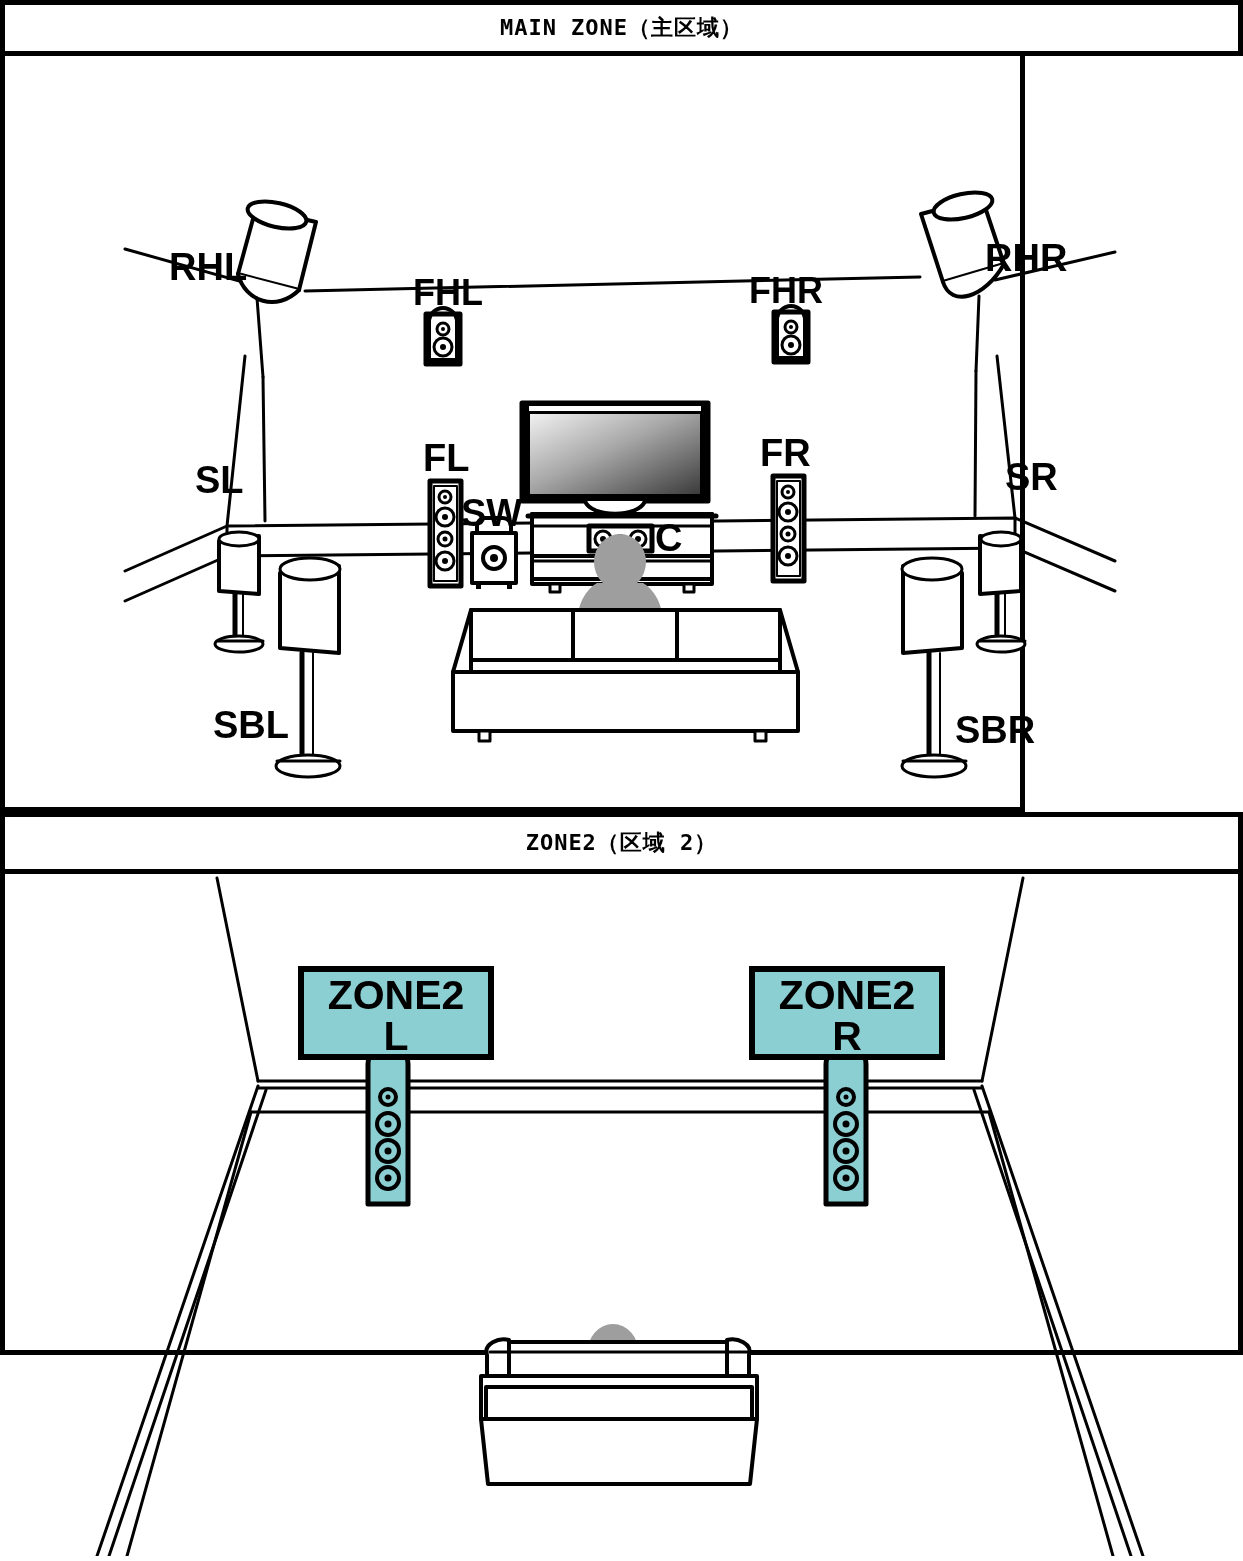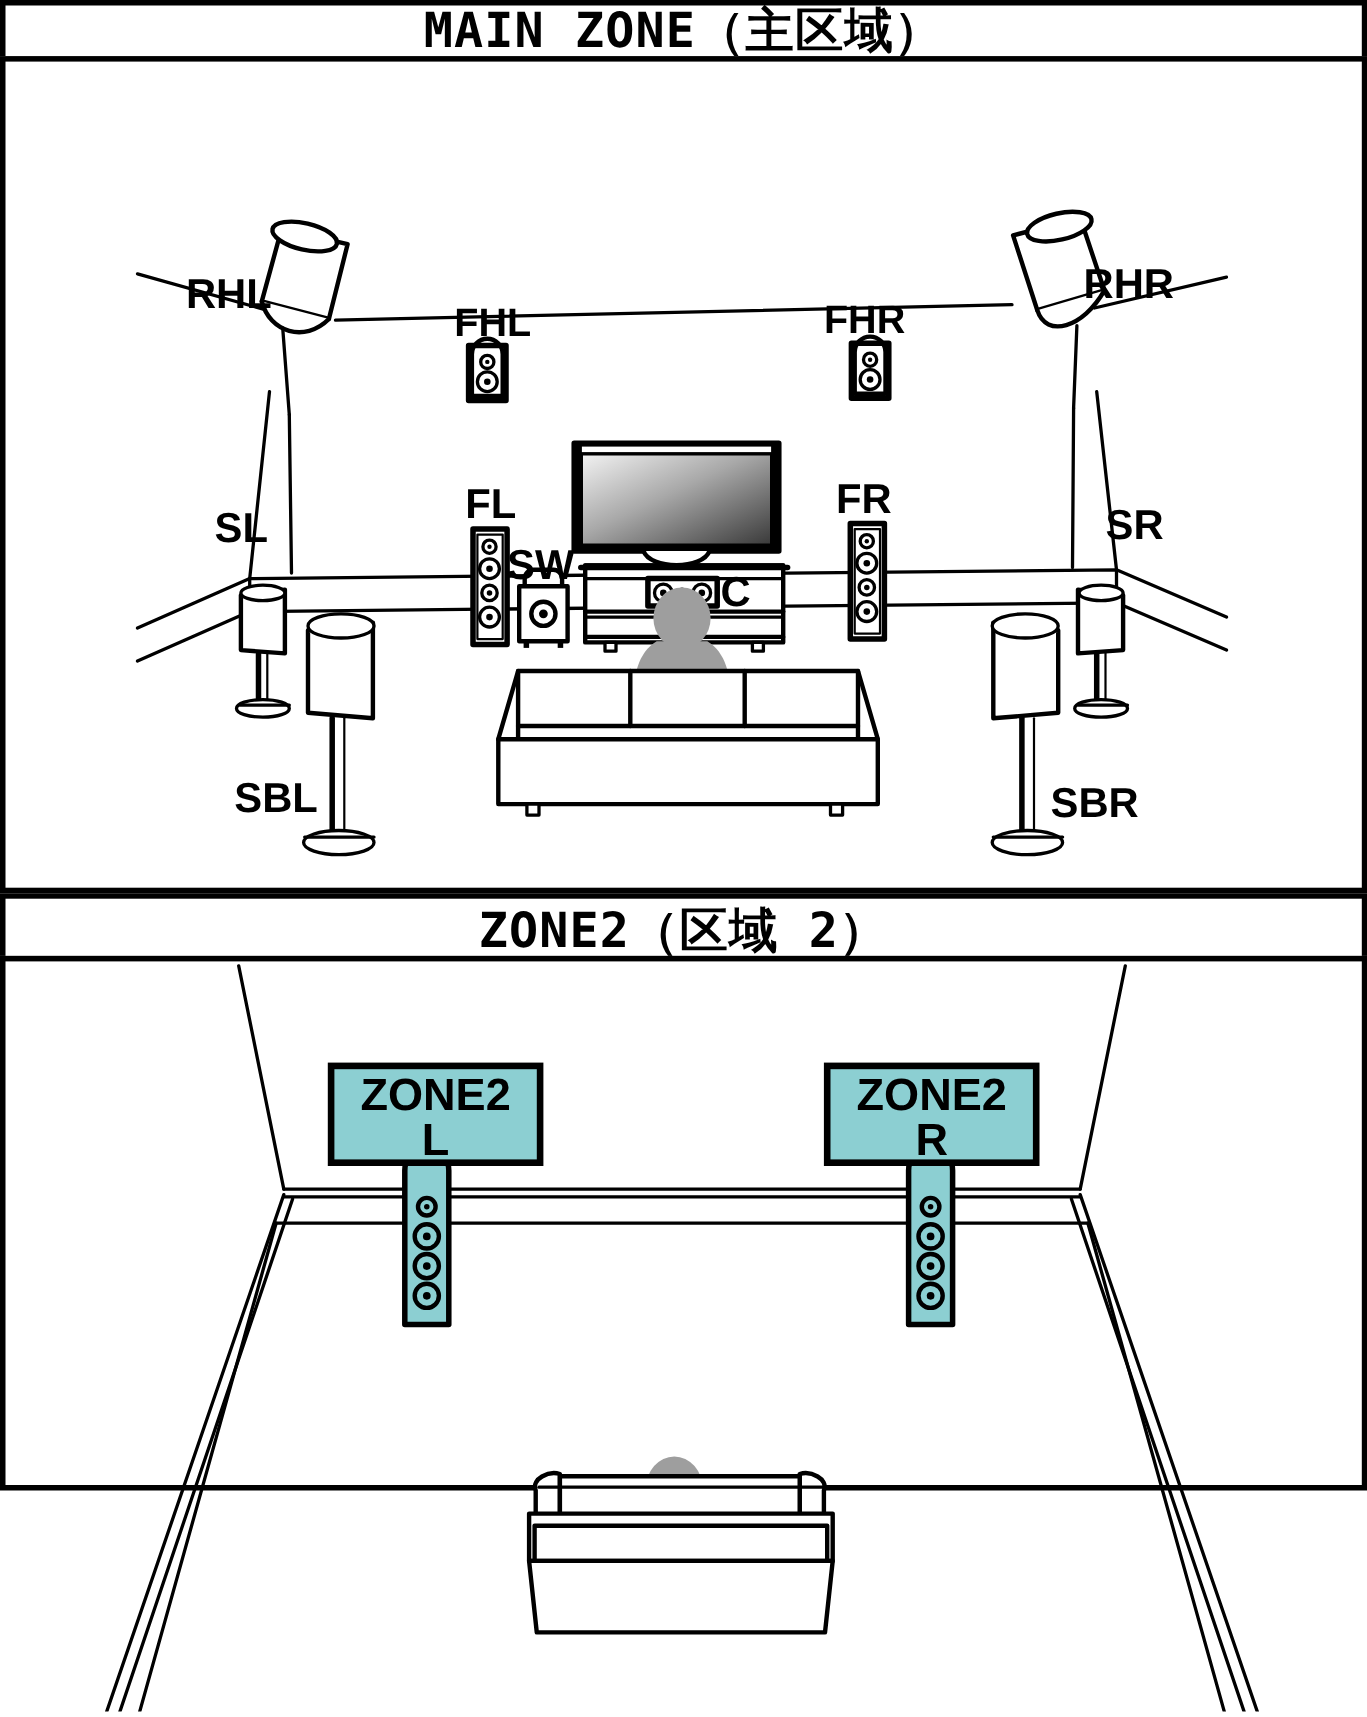--- a/index.html
+++ b/index.html
@@ -3,26 +3,26 @@
 <meta charset="utf-8">
 <style>
   html,body{margin:0;padding:0;background:#ffffff;}
   body{font-family:"Liberation Sans", sans-serif;}
   #page{
     width:1243px;height:1561px;position:relative;overflow:hidden;
     background:#fff;box-sizing:border-box;
   }
   .panel{position:absolute;left:0;box-sizing:border-box;border:5px solid #000;background:#fff;}
   #main-header{top:0;width:1243px;height:56px;display:flex;align-items:center;justify-content:center;}
-  #main-body{top:51px;width:1243px;height:761px;text-align:center;}
-  #zone2-header{top:812px;width:1243px;height:62px;display:flex;align-items:flex-start;justify-content:center;}
+  #main-body{top:51px;width:1025px;height:761px;text-align:center;}
+  #zone2-header{top:812px;width:1243px;height:62px;display:flex;align-items:center;justify-content:center;}
   #zone2-body{top:869px;width:1243px;height:486px;}
   .hdr-text{
     font-family:"DejaVu Sans Mono","Liberation Mono",monospace;
-    font-weight:bold;font-size:44px;color:#000;letter-spacing:1px;white-space:nowrap;
+    font-weight:bold;font-size:22px;color:#000;letter-spacing:1px;white-space:nowrap;
   }
   svg{display:block;}
   .lbl{font-family:"Liberation Sans",sans-serif;font-weight:bold;fill:#000;}
 </style>
 </head>
 <body>
 
 <div id="page">
 
   <div class="panel" id="main-header">

